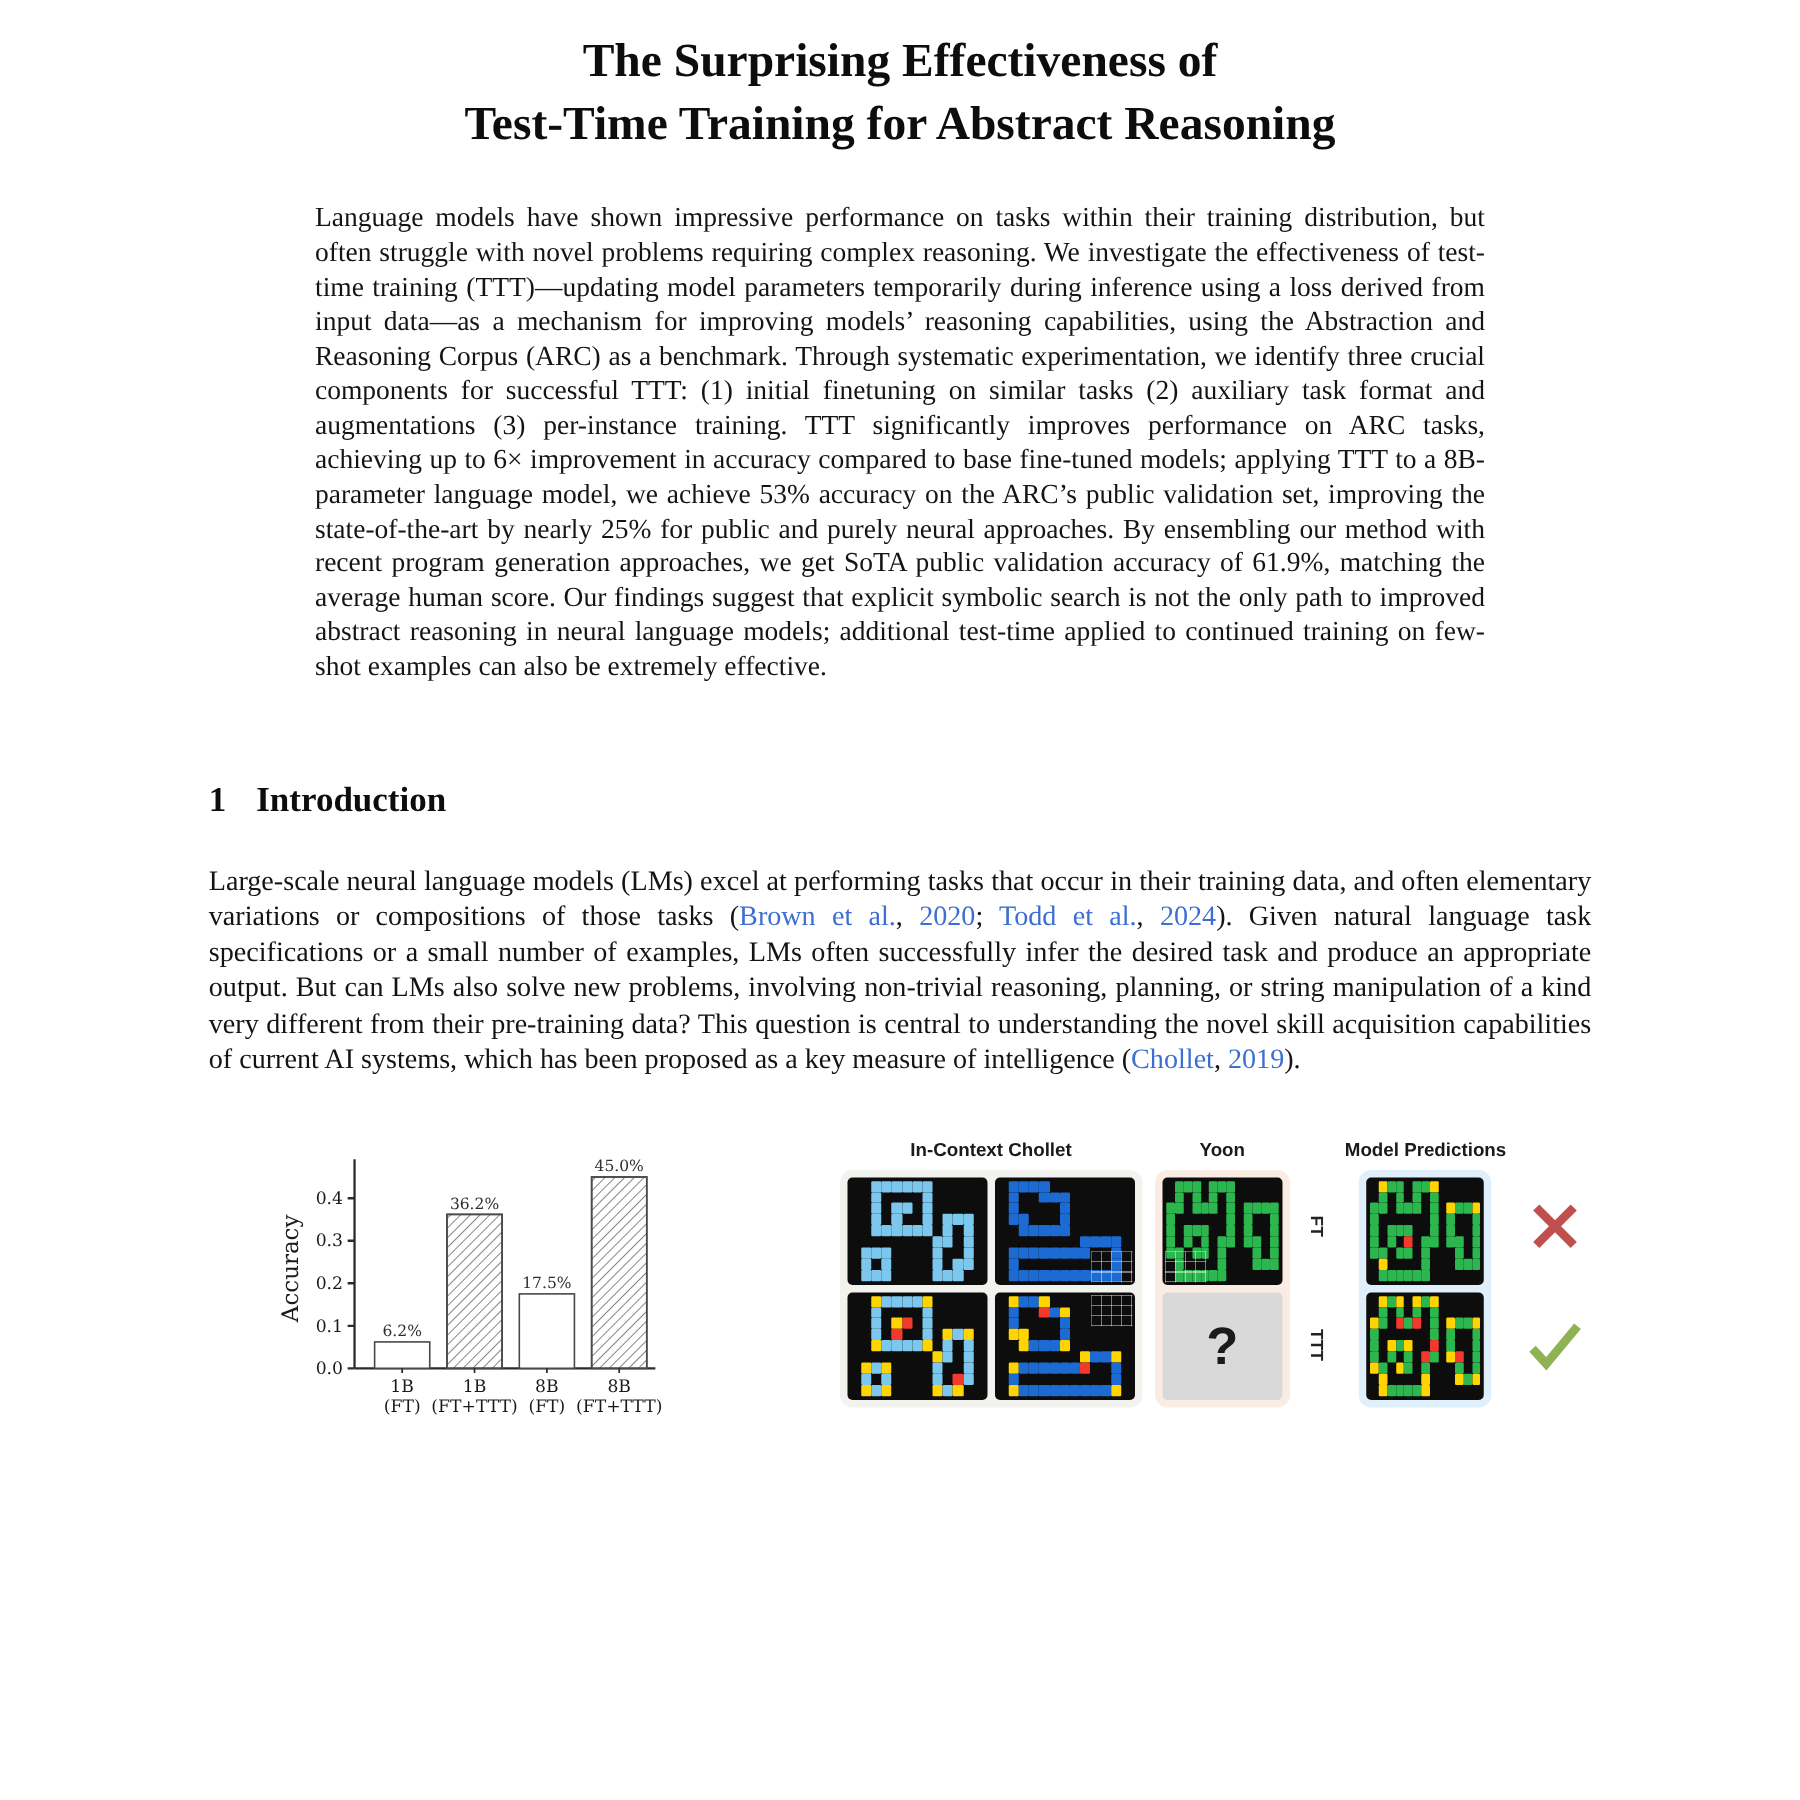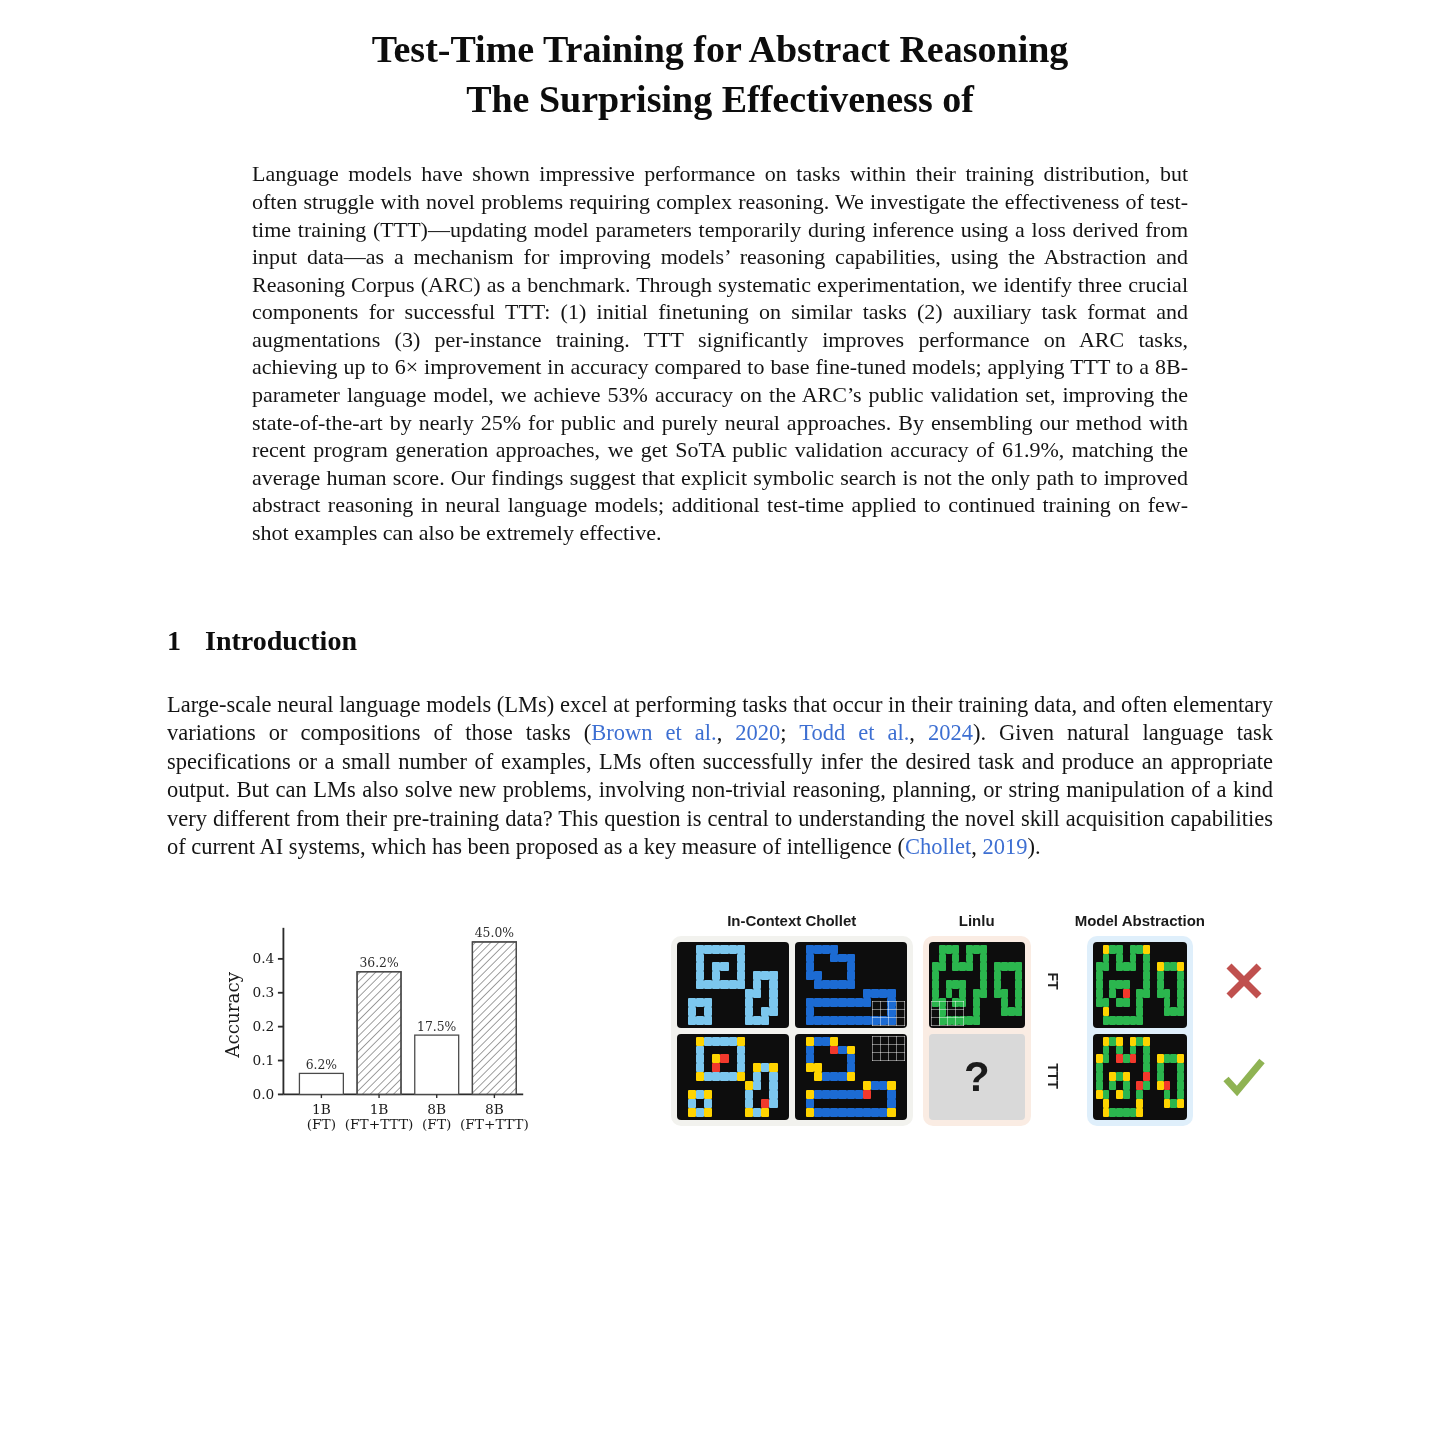--- a/index.html
+++ b/index.html
@@ -50,22 +50,22 @@
   .wm-br{right:2px;bottom:2px;}
   .wm-tr{right:2px;top:2px;}
   .wm-bl{left:2px;bottom:2px;}
 </style>
 </head>
 <body>
 
 <div class="page">
 
   <div class="title">
+    <div>The Surprising Effectiveness of</div>
     <div>Test-Time Training for Abstract Reasoning</div>
-    <div>The Surprising Effectiveness of</div>
   </div>
 
 
 
 
   <div class="abstract-body">Language models have shown impressive performance on tasks within their training distribution, but often struggle with novel problems requiring complex reasoning. We investigate the effectiveness of test-time training (TTT)—updating model parameters temporarily during inference using a loss derived from input data—as a mechanism for improving models’ reasoning capabilities, using the Abstraction and Reasoning Corpus (ARC) as a benchmark. Through systematic experimentation, we identify three crucial components for successful TTT: (1) initial finetuning on similar tasks (2) auxiliary task format and augmentations (3) per-instance training. TTT significantly improves performance on ARC tasks, achieving up to 6× improvement in accuracy compared to base fine-tuned models; applying TTT to a 8B-parameter language model, we achieve 53% accuracy on the ARC’s public validation set, improving the state-of-the-art by nearly 25% for public and purely neural approaches. By ensembling our method with recent program generation approaches, we get SoTA public validation accuracy of 61.9%, matching the average human score. Our findings suggest that explicit symbolic search is not the only path to improved abstract reasoning in neural language models; additional test-time applied to continued training on few-shot examples can also be extremely effective.</div>
 
   <div class="section-heading">
     <span>1</span>
     <span>Introduction</span>
@@ -598,21 +598,21 @@
               <div style="background: rgb(28, 107, 211);"></div>
               <div style="background: rgb(28, 107, 211);"></div>
               <div style="background: rgb(28, 107, 211);"></div>
               <div style="background: rgb(255, 212, 0);"></div>
               <div></div>
             </div>
         </div>
       </div>
 
       <div class="fig-col">
-        <div class="fig-header">Linlu</div>
+        <div class="fig-header">Yoon</div>
         <div class="panel-group group-test">
           <div class="arc-panel p-test" style="grid-template-columns: repeat(13, 1fr);">
             <span class="wm wm-bl"></span>
           <div></div>
               <div style="background: rgb(43, 182, 78);"></div>
               <div style="background: rgb(43, 182, 78);"></div>
               <div style="background: rgb(43, 182, 78);"></div>
               <div></div>
               <div style="background: rgb(43, 182, 78);"></div>
               <div style="background: rgb(43, 182, 78);"></div>
@@ -732,21 +732,21 @@
           </div>
         </div>
       </div>
 
       <div class="label-col">
         <span class="vlabel">FT</span>
         <span class="vlabel">TTT</span>
       </div>
 
       <div class="fig-col">
-        <div class="fig-header">Model Abstraction</div>
+        <div class="fig-header">Model Predictions</div>
         <div class="panel-group group-pred">
           <div class="arc-panel p-pred" style="grid-template-columns: repeat(13, 1fr);">
               <div></div>
               <div style="background: rgb(255, 212, 0);"></div>
               <div style="background: rgb(43, 182, 78);"></div>
               <div style="background: rgb(43, 182, 78);"></div>
               <div></div>
               <div style="background: rgb(43, 182, 78);"></div>
               <div style="background: rgb(43, 182, 78);"></div>
               <div style="background: rgb(255, 212, 0);"></div>

